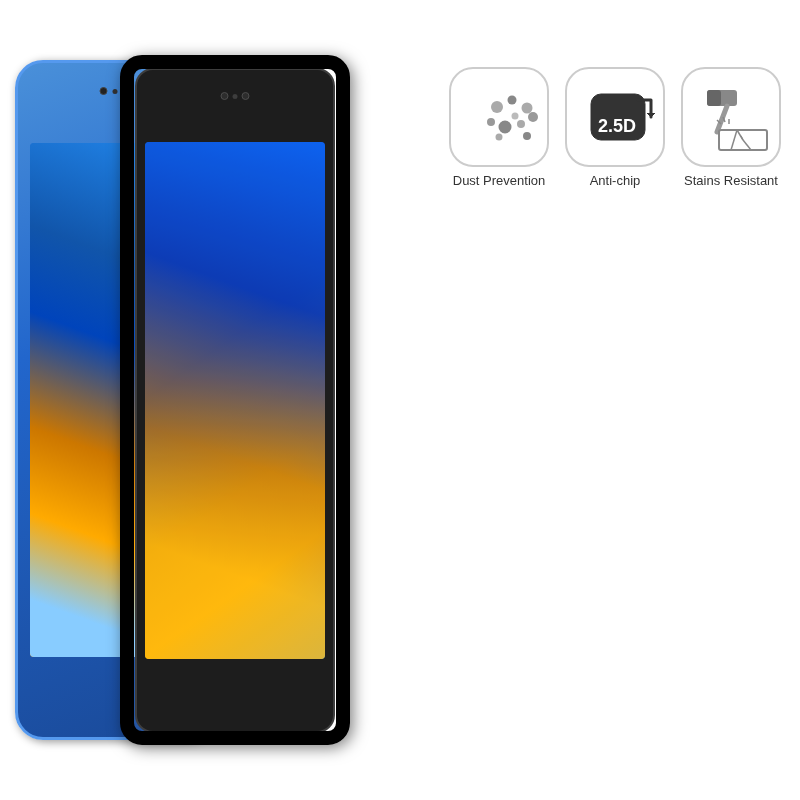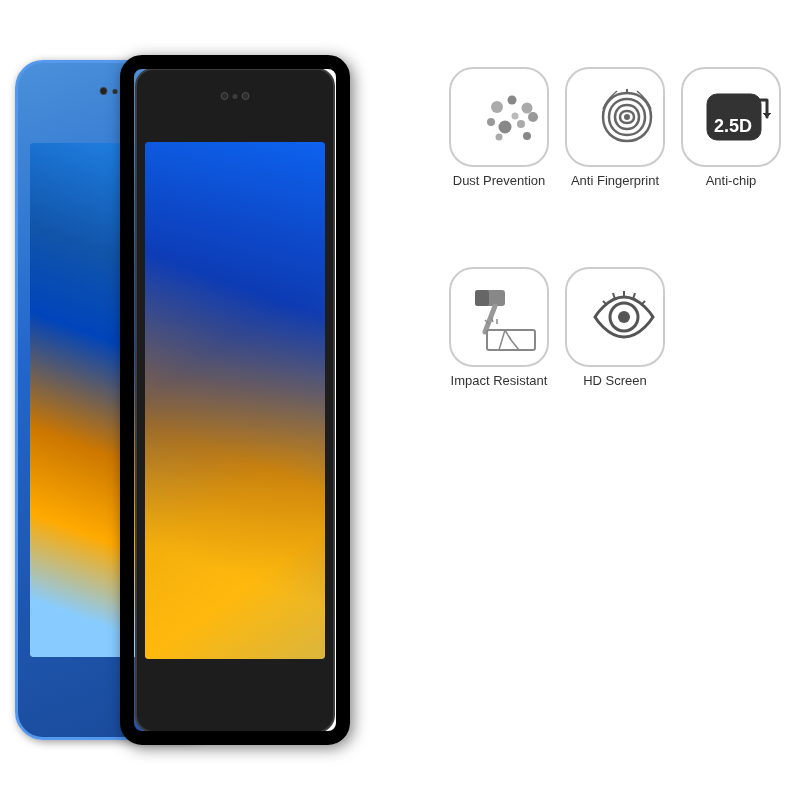--- a/index.html
+++ b/index.html
@@ -241,37 +241,20 @@
           <circle cx="44" cy="42" r="4" fill="#aaa"></circle>
           <circle cx="56" cy="35" r="5" fill="#999"></circle>
           <circle cx="38" cy="34" r="3.5" fill="#bbb"></circle>
           <circle cx="22" cy="55" r="3.5" fill="#aaa"></circle>
           <circle cx="50" cy="54" r="4" fill="#888"></circle>
         </svg>
       </div>
       <span class="feature-label">Dust Prevention</span>
     </div>
 
-    <div class="feature-item">
-      <div class="feature-icon-box">
-        <svg width="72" height="72" viewBox="0 0 72 72">
-
-          <path d="M36 12 C22 12, 12 22, 12 36 C12 50, 22 60, 36 60 C50 60, 60 50, 60 36 C60 22, 50 12, 36 12Z" fill="none" stroke="#666" stroke-width="2.5"></path>
-          <path d="M36 18 C25 18, 18 26, 18 36 C18 46, 25 54, 36 54 C47 54, 54 46, 54 36 C54 26, 47 18, 36 18Z" fill="none" stroke="#666" stroke-width="2.5"></path>
-          <path d="M36 24 C28 24, 24 30, 24 36 C24 42, 28 48, 36 48 C44 48, 48 42, 48 36 C48 30, 44 24, 36 24Z" fill="none" stroke="#666" stroke-width="2.5"></path>
-          <path d="M36 30 C31 30, 29 33, 29 36 C29 39, 31 42, 36 42 C41 42, 43 39, 43 36 C43 33, 41 30, 36 30Z" fill="none" stroke="#666" stroke-width="2.5"></path>
-          <circle cx="36" cy="36" r="3" fill="#666"></circle>
-
-          <path d="M36 8 L36 12" stroke="#666" stroke-width="2"></path>
-          <path d="M26 10 C20 15, 15 20, 12 28" fill="none" stroke="#666" stroke-width="1.5"></path>
-          <path d="M46 10 C52 15, 57 20, 60 28" fill="none" stroke="#666" stroke-width="1.5"></path>
-        </svg>
-      </div>
-      <span class="feature-label">Anti Fingerprint</span>
-    </div>
 
     <div class="feature-item">
       <div class="feature-icon-box">
         <svg width="80" height="70" viewBox="0 0 80 70">
 
           <rect x="8" y="12" width="54" height="46" rx="10" ry="10" fill="#333" stroke="#333" stroke-width="1"></rect>
 
           <path d="M55 18 L68 18 L68 35" fill="none" stroke="#333" stroke-width="3" stroke-linecap="round" stroke-linejoin="round"></path>
           <path d="M64 31 L68 35 L72 31" fill="#333" stroke="#333" stroke-width="1"></path>
           <text x="15" y="50" font-family="Arial" font-weight="bold" font-size="18" fill="white">2.5D</text>
@@ -293,39 +276,20 @@
           <line x1="38" y1="50" x2="32" y2="70" stroke="#888" stroke-width="1.5"></line>
           <line x1="38" y1="50" x2="44" y2="60" stroke="#888" stroke-width="1.5"></line>
           <line x1="44" y1="60" x2="52" y2="70" stroke="#888" stroke-width="1.5"></line>
           <line x1="44" y1="60" x2="42" y2="56" stroke="#888" stroke-width="1.2"></line>
 
           <line x1="22" y1="44" x2="18" y2="40" stroke="#888" stroke-width="1.5"></line>
           <line x1="26" y1="42" x2="24" y2="37" stroke="#888" stroke-width="1.5"></line>
           <line x1="30" y1="44" x2="30" y2="39" stroke="#888" stroke-width="1.5"></line>
         </svg>
       </div>
-      <span class="feature-label">Impact Resistant</span>
-    </div>
-
-
-    <div class="feature-item">
-      <div class="feature-icon-box">
-        <svg width="78" height="72" viewBox="0 0 78 72">
-
-          <path d="M10 36 C10 36, 22 16, 39 16 C56 16, 68 36, 68 36 C68 36, 56 56, 39 56 C22 56, 10 36, 10 36Z" fill="none" stroke="#555" stroke-width="3"></path>
-
-          <circle cx="39" cy="36" r="14" fill="none" stroke="#555" stroke-width="3"></circle>
-
-          <circle cx="39" cy="36" r="6" fill="#555"></circle>
-
-          <line x1="39" y1="16" x2="39" y2="10" stroke="#555" stroke-width="2"></line>
-          <line x1="30" y1="18" x2="28" y2="12" stroke="#555" stroke-width="2"></line>
-          <line x1="22" y1="24" x2="18" y2="20" stroke="#555" stroke-width="2"></line>
-          <line x1="48" y1="18" x2="50" y2="12" stroke="#555" stroke-width="2"></line>
-          <line x1="56" y1="24" x2="60" y2="20" stroke="#555" stroke-width="2"></line>
-        </svg>
-      </div>
-      <span class="feature-label">HD Screen</span>
-    </div>
+      <span class="feature-label">Stains Resistant</span>
+    </div>
+
+
 
 
   </div>
 </div>
 
 </body></html>

